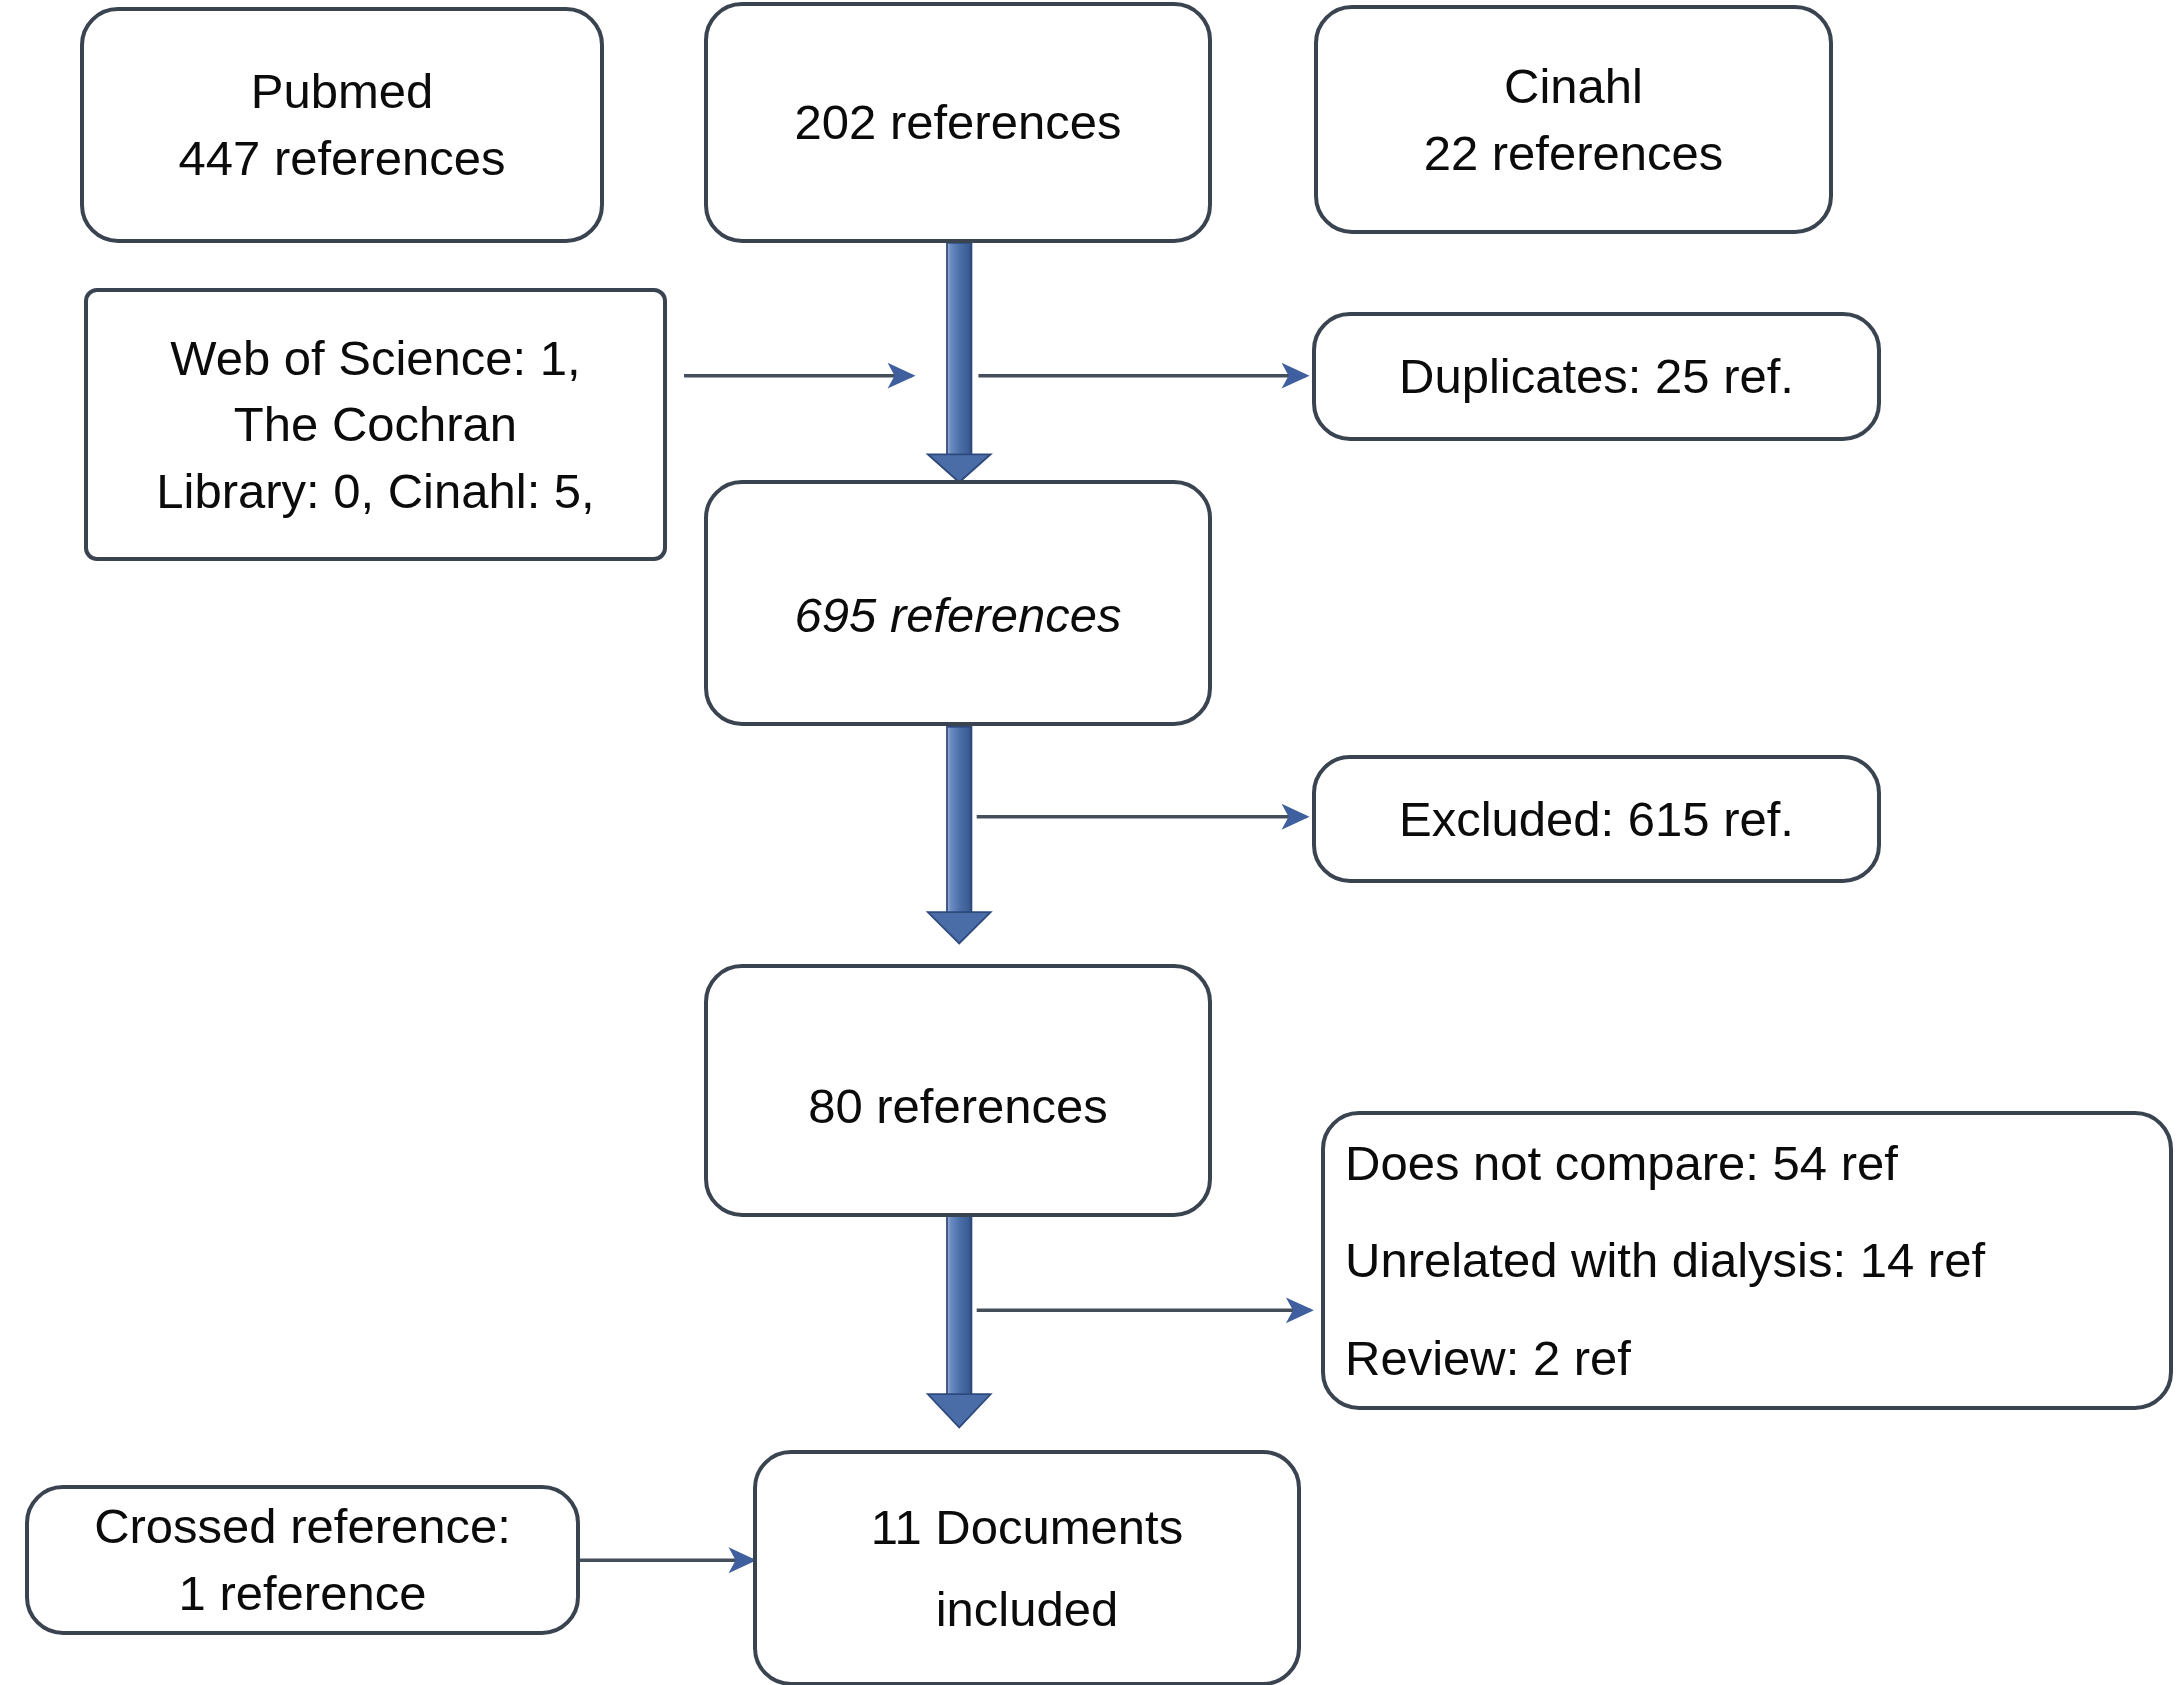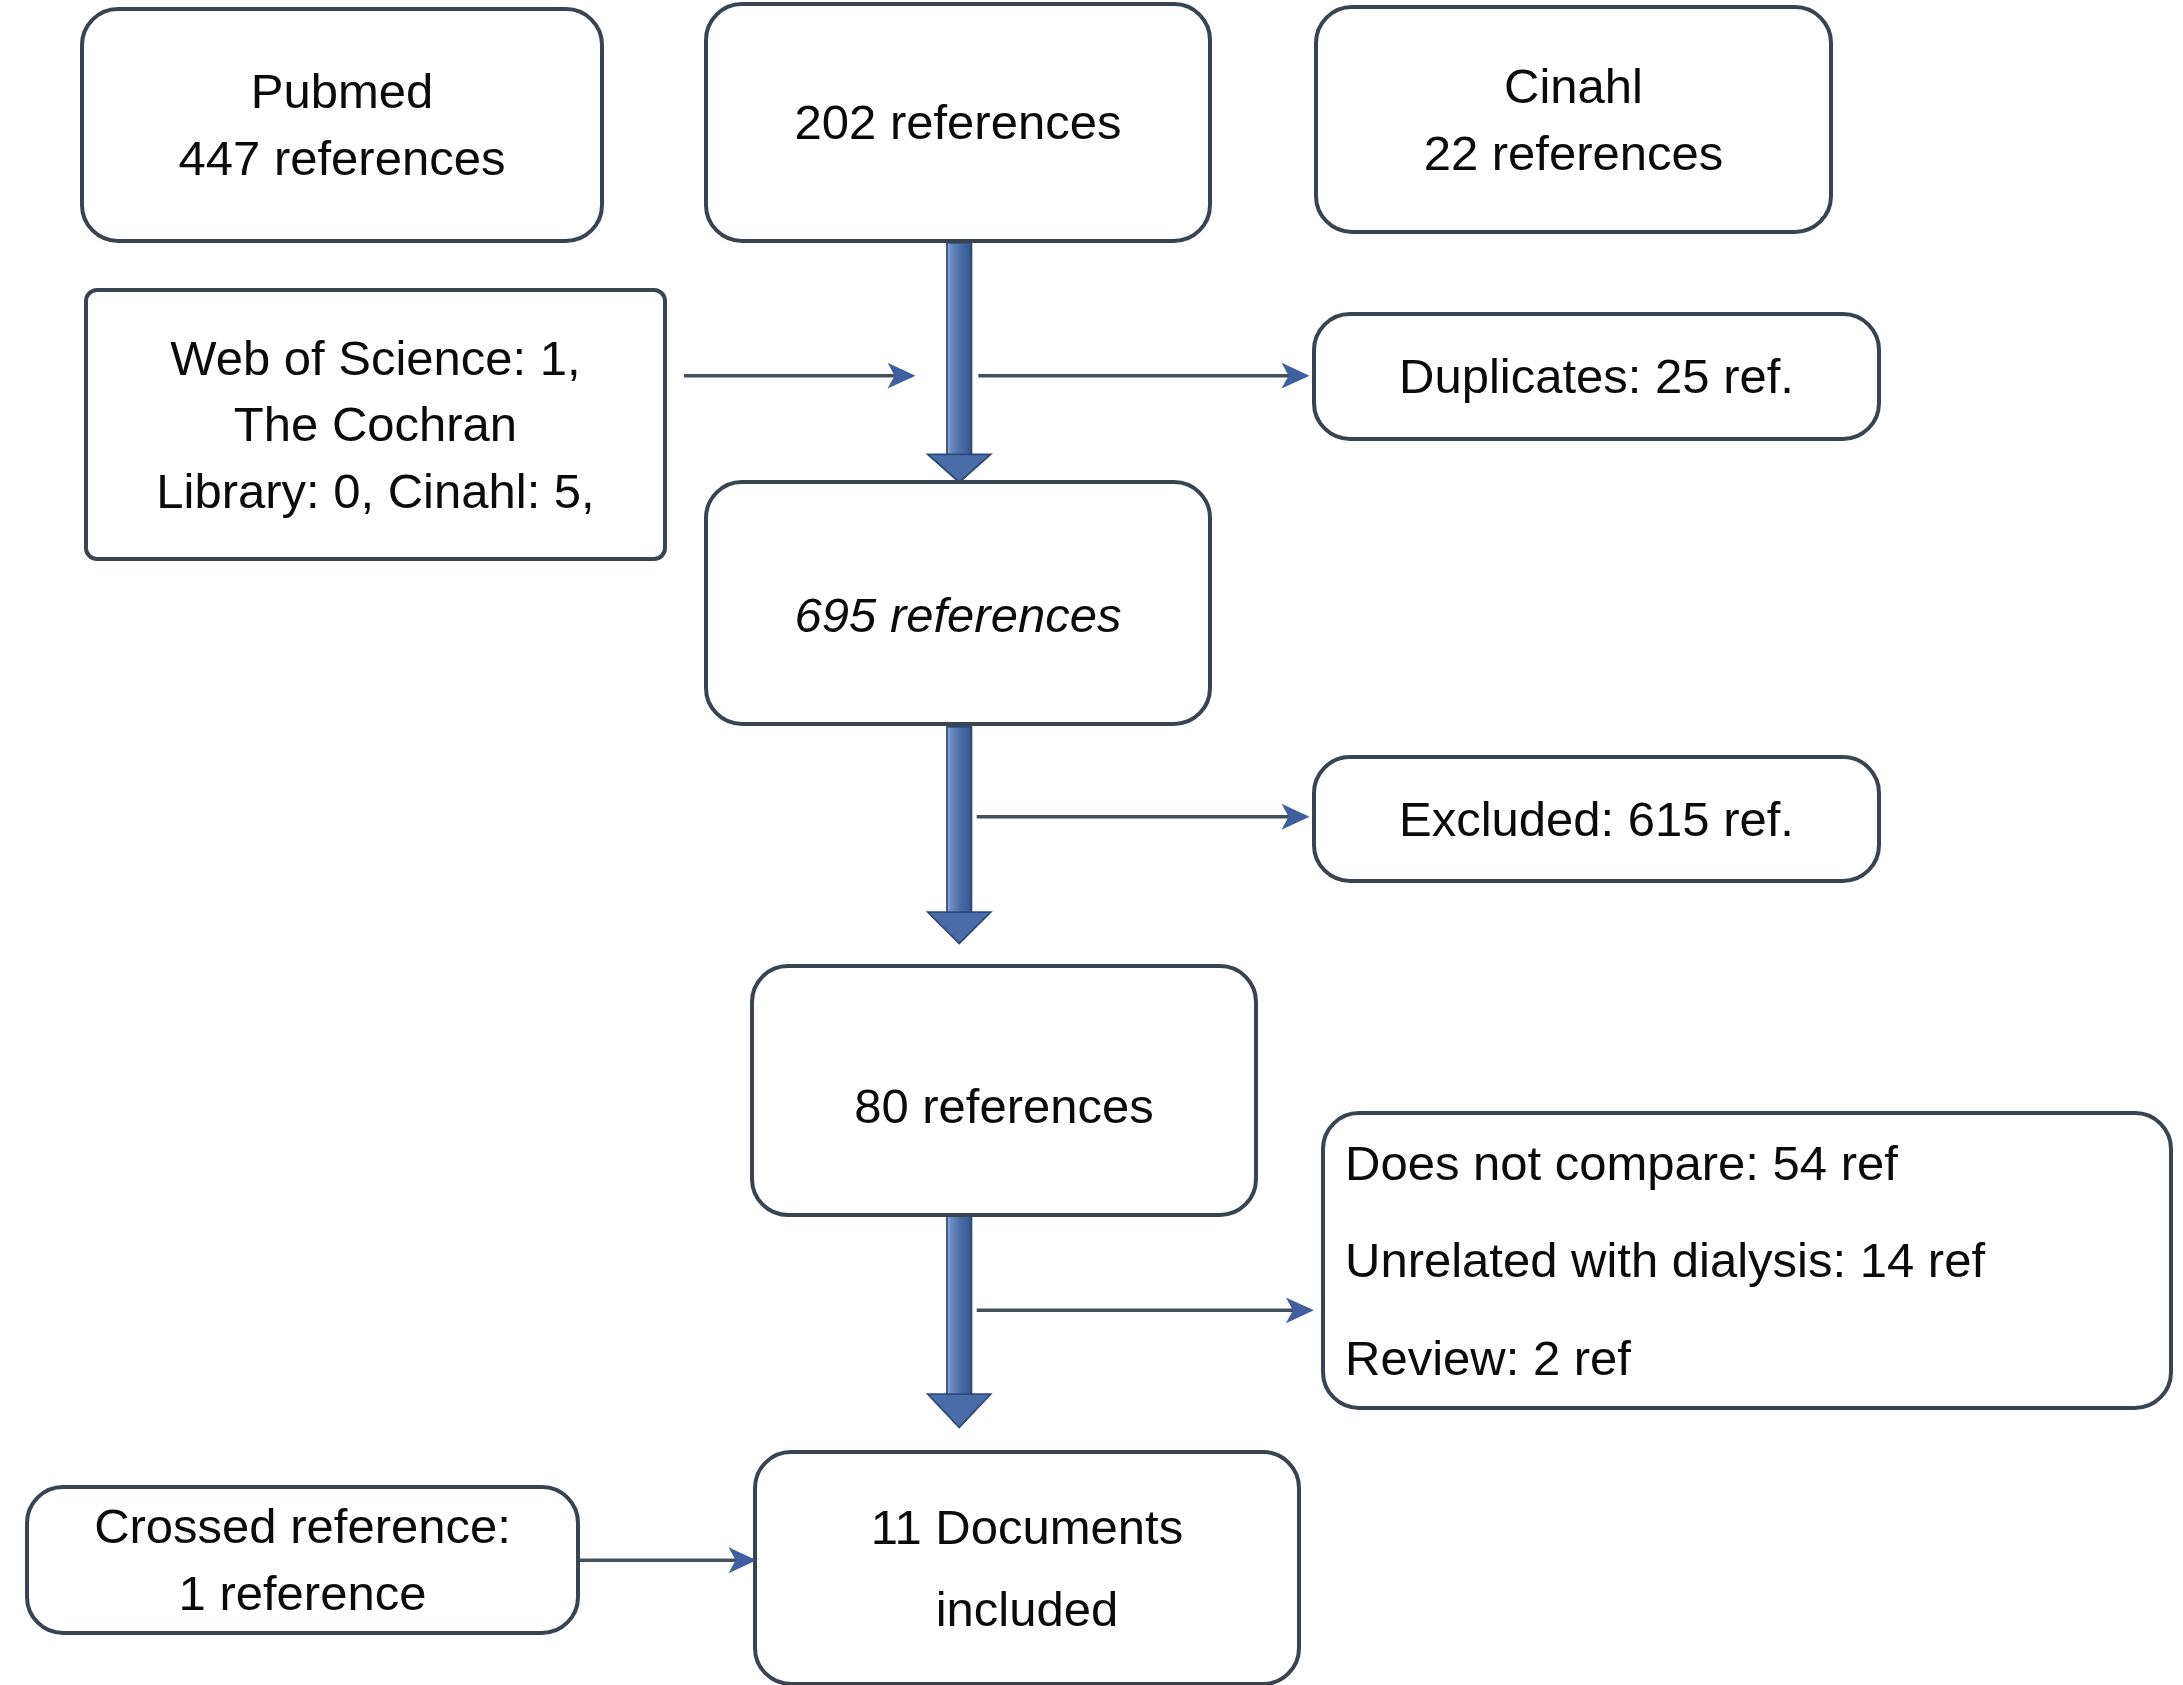--- a/index.html
+++ b/index.html
@@ -135,21 +135,21 @@
   </div>
 
   <div class="node text-top" style="left:704px; top:480px; width:508px; height:246px; padding-top:98px;font-style:italic;">
     <span class="line">695 references</span>
   </div>
 
   <div class="node" style="left:1312px; top:755px; width:569px; height:128px;">
     <span class="line">Excluded:  615 ref.</span>
   </div>
 
-  <div class="node text-top" style="left:704px; top:964px; width:508px; height:253px; padding-top:105px;margin-left:46px;">
+  <div class="node text-top" style="left:704px; top:964px; width:508px; height:253px; padding-top:105px;">
     <span class="line">80 references</span>
   </div>
 
   <div class="node text-left" style="left:1321px; top:1111px; width:852px; height:299px;">
     <span class="line" style="margin-bottom:31px;">Does not compare: 54 ref</span>
     <span class="line" style="margin-bottom:31px;">Unrelated with dialysis: 14 ref</span>
     <span class="line">Review: 2 ref</span>
   </div>
 
   <div class="node" style="left:25px; top:1485px; width:555px; height:150px;align-items:flex-end;">

